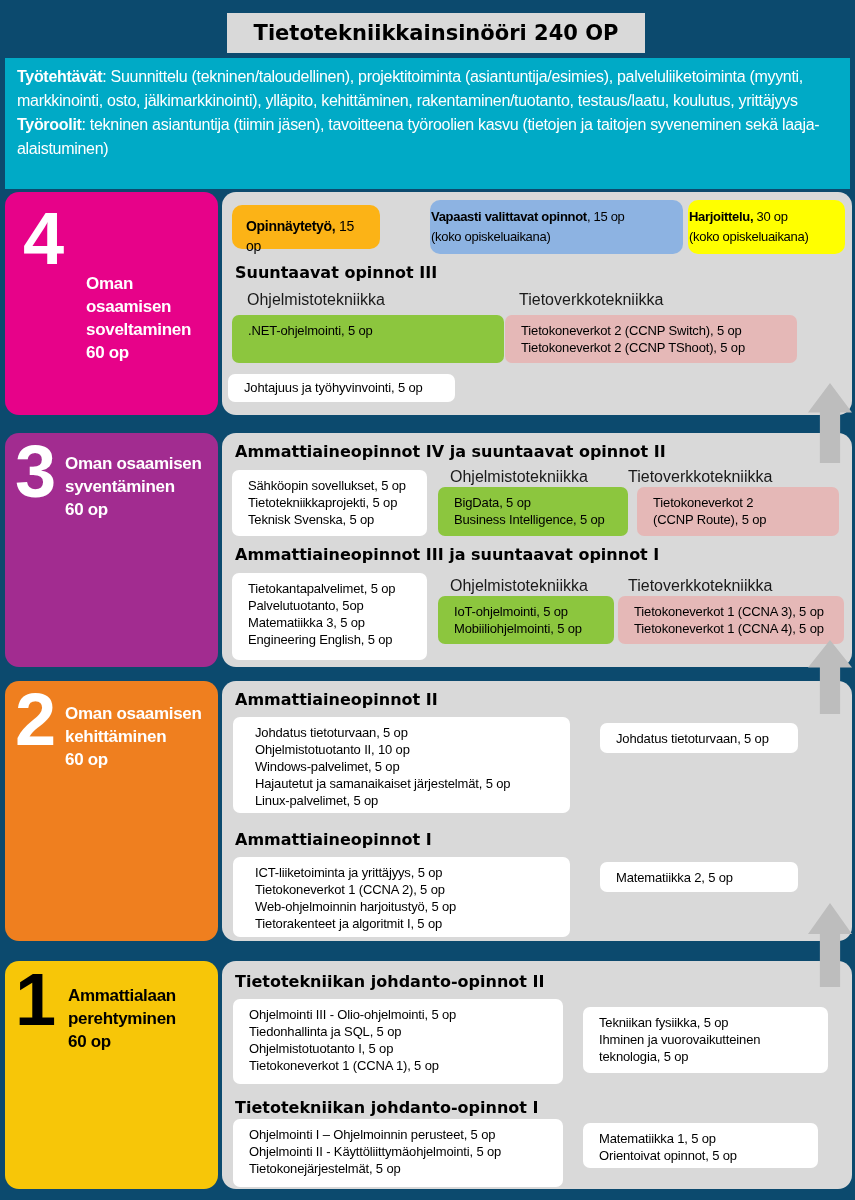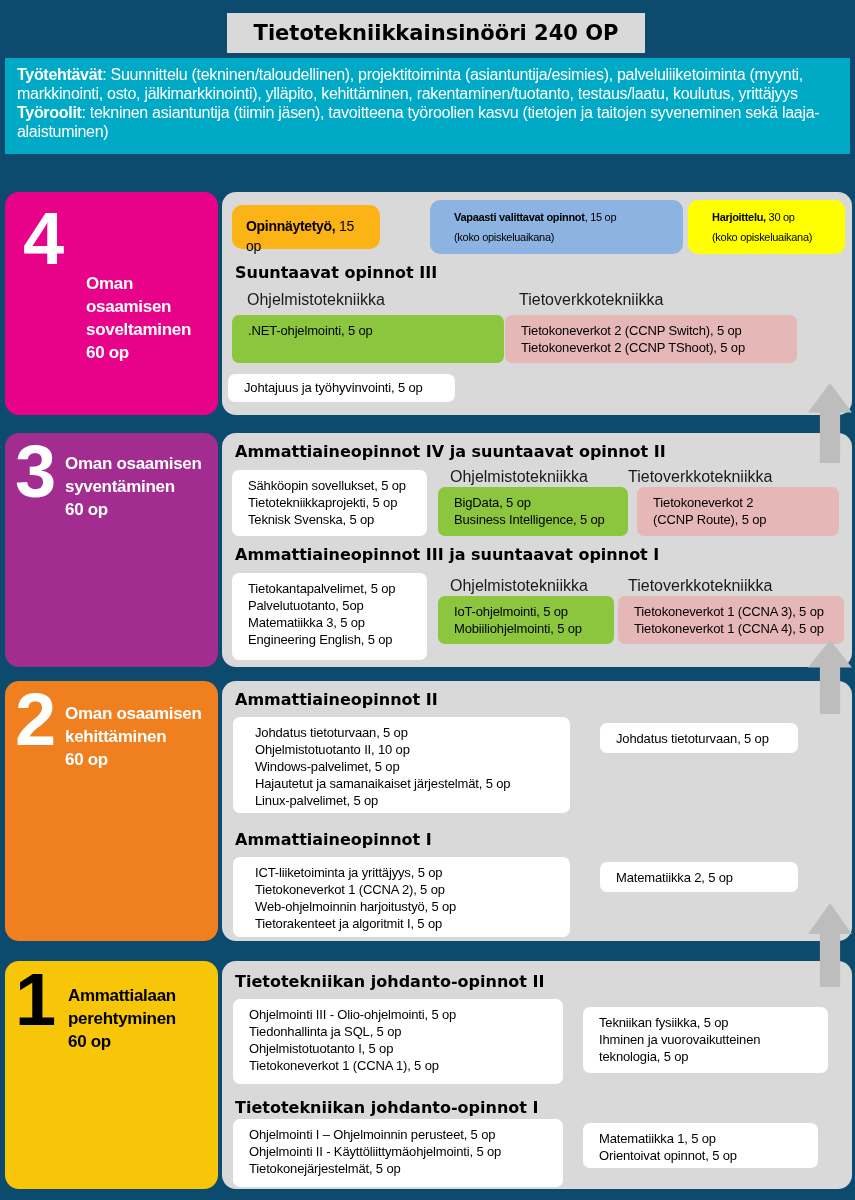--- a/index.html
+++ b/index.html
@@ -3,39 +3,39 @@
 <meta charset="utf-8">
 <style>
   html,body{margin:0;padding:0;background:#fff;}
   .page{position:relative;width:855px;height:1200px;background:#0c4a6e;
         font-family:"Liberation Sans",sans-serif;overflow:hidden;}
 
   .title-box{position:absolute;left:227px;top:13px;width:418px;height:40px;background:#D9D9D9;
              display:flex;align-items:center;justify-content:center;
              font-family:"DejaVu Sans",sans-serif;font-weight:bold;font-size:21px;color:#000;}
 
-  .banner{position:absolute;left:5px;top:58px;width:845px;height:96px;background:#00AAC6;
+  .banner{position:absolute;left:5px;top:58px;width:845px;height:131px;background:#00AAC6;
           color:#fff;box-sizing:border-box;padding:7px 12px;
-          font-size:16px;line-height:19px;letter-spacing:-0.3px;}
+          font-size:16px;line-height:24px;letter-spacing:-0.3px;}
   .banner b{font-weight:bold;}
 
   .band-left{position:absolute;left:5px;width:213px;border-radius:14px;}
   .l4{background:#E70289;color:#fff;}
   .l3{background:#A22C90;color:#fff;}
   .l2{background:#EF7F1F;color:#fff;}
   .l1{background:#F7C608;color:#000;}
 
   .panel{position:absolute;left:222px;width:630px;background:#D9D9D9;border-radius:14px;}
 
   .num{position:absolute;font-weight:bold;font-size:74px;line-height:74px;}
   .band-label{position:absolute;font-weight:bold;font-size:17px;line-height:23px;
               letter-spacing:-0.3px;white-space:pre-line;}
 
-  .pill{position:absolute;border-radius:10px;box-sizing:border-box;padding:7px 24px;
-        font-size:11px;line-height:20px;letter-spacing:-0.3px;color:#000;}
+  .pill{position:absolute;border-radius:10px;box-sizing:border-box;padding:7px 1px;
+        font-size:13px;line-height:20px;letter-spacing:-0.3px;color:#000;}
   .pill b{font-weight:bold;}
   .amber{background:#FCB316;font-size:14px;padding:11px 14px;}
   .blue{background:#8DB3E2;}
   .yellow{background:#FFFF00;}
 
   .sec-heading{position:absolute;font-family:"DejaVu Sans",sans-serif;font-weight:bold;
                font-size:16px;color:#000;white-space:nowrap;}
   .track-label{position:absolute;font-size:16px;color:#1a1a1a;white-space:nowrap;}
 
   .course-box{position:absolute;background:#fff;border-radius:7px;box-sizing:border-box;

